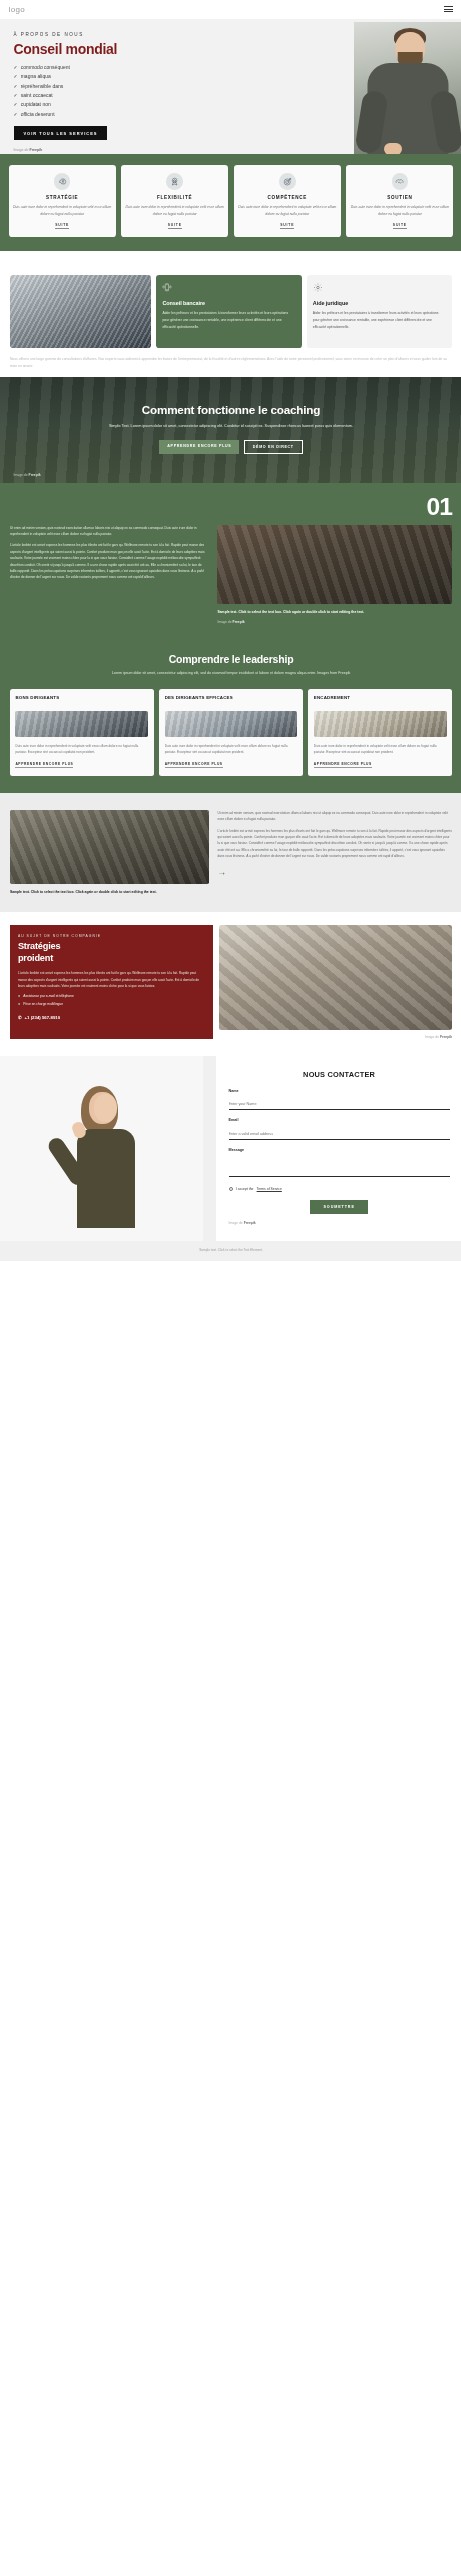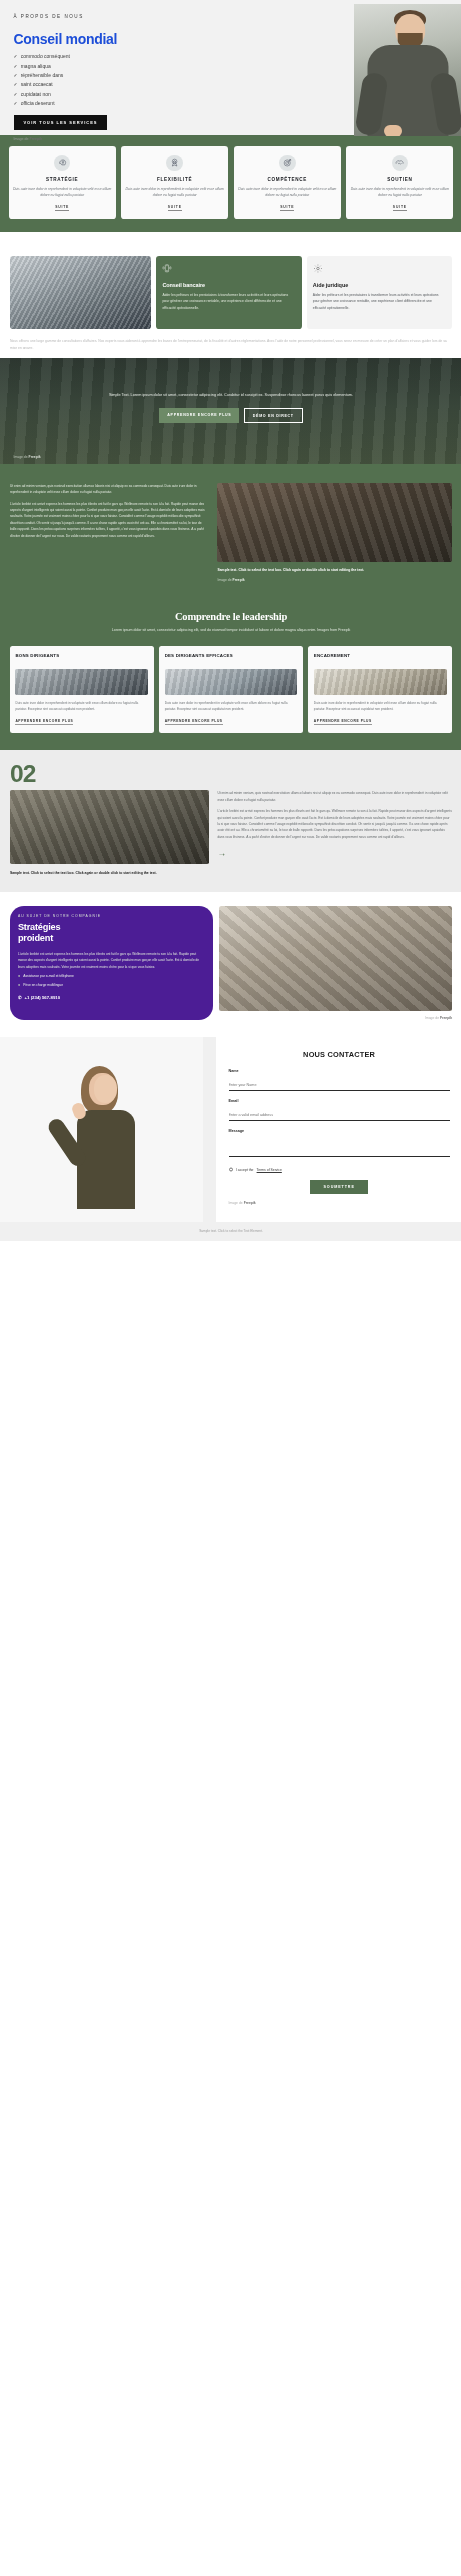--- a/index.html
+++ b/index.html
@@ -17,21 +17,21 @@
             justify-content:space-between; padding:0 8.6px; }
   .logo { font-size:8px; color:#9a9a9a; letter-spacing:0.3px; }
   .burger { display:flex; flex-direction:column; gap:1.8px; cursor:pointer; }
   .burger span { display:block; width:9.2px; height:0.9px; background:#333; }
 
   
   .hero { background:#f2f2f2; position:relative; height:135px; padding:0; }
   .hero-inner { display:flex; height:100%; }
   .hero-left { width:57%; padding:13.5px 0 0 13.5px; }
   .eyebrow { font-size:4.6px; letter-spacing:1.5px; color:#3a3a3a; font-weight:400;}
-  .hero-title { font-size:14px; font-weight:700; letter-spacing:-0.3px; margin-top:12px; color:#1d4ed8; }
+  .hero-title { font-size:14px; font-weight:700; letter-spacing:-0.3px; margin-top:4px; color:#7f1d1d; }
   .bullets { margin-top:6.8px; }
   .bullet { display:flex; align-items:center; gap:3.1px; font-size:5px; color:#3c3c3c; margin-bottom:3.4px;}
   .chk { color:#3c3c3c; font-size:4.9px; }
   .btn-dark { display:inline-block; background:#111; color:#fff; font-size:4px;
               letter-spacing:1px; font-weight:700; padding:4.9px 9.9px; margin-top:5.5px; }
   .credit { font-size:3.6px; color:#9a9a9a; margin-top:7.4px; }
   .credit b { color:#6b6b6b; font-weight:600;}
   .hero-right { flex:1; position:relative; }
   .hero-photo { position:absolute; right:0; top:3.7px; width:108px; height:132px;
       background:linear-gradient(170deg,#d8dbd6 0%,#b8bdb4 35%,#8f968b 70%,#6f766b 100%);
@@ -108,21 +108,21 @@
   .b-photo { width:100%; height:79px; border-radius:1.8px;
      background:linear-gradient(160deg,#6a5a4a 0%,#4c4236 40%,#2e2a23 100%); position:relative; overflow:hidden;}
   .b-photo:after{content:"";position:absolute;inset:0;
      background:repeating-linear-gradient(72deg,rgba(255,255,255,.07) 0 5.5px,rgba(0,0,0,.1) 5.5px 11.7px);}
   .b-cap { font-size:3.4px; font-weight:700; line-height:1.85; color:#fff; margin-top:5.5px; }
   .b-credit { font-size:3.4px; color:#c3cfc0; margin-top:4.9px; }
   .b-credit b { color:#e6ede4; font-weight:600; }
 
   
   .lead { background:#53704f; padding:13.5px 9.9px 17px; text-align:center; }
-  .lead h2 { font-size:10.5px; font-weight:700; color:#fff; letter-spacing:-0.2px;font-family:Liberation Serif, serif; }
+  .lead h2 { font-size:10.5px; font-weight:700; color:#fff; letter-spacing:-0.2px; }
   .lead > p { font-size:3.6px; line-height:2.1; color:#dde5da; margin-top:5.5px; }
   .lead-row { display:flex; gap:5.5px; margin-top:11px; text-align:left; }
   .lead-card { flex:1; background:#fafafa; border-radius:2.5px; padding:6.8px 5.5px 8px; }
   .lead-card h4 { font-size:4.4px; font-weight:700; letter-spacing:0.2px; color:#16181c; min-height:11px; }
   .lc-img { width:100%; height:26px; border-radius:1.8px; margin:4.9px 0 5.5px; overflow:hidden; position:relative; }
   .lc1 { background:linear-gradient(150deg,#b9c0c4,#6d757b 60%,#3c4349); }
   .lc2 { background:linear-gradient(150deg,#cfd3d6,#8f9aa1 55%,#4b5259); }
   .lc3 { background:linear-gradient(150deg,#e3e0d6,#b3ad9c 55%,#7c7566); }
   .lc-img:after{content:"";position:absolute;inset:0;
      background:repeating-linear-gradient(100deg,rgba(255,255,255,.12) 0 3.1px,rgba(0,0,0,.08) 3.1px 6.8px);}
@@ -138,21 +138,21 @@
      background:linear-gradient(160deg,#8a8576 0%,#5d5a4e 45%,#33312a 100%); position:relative; overflow:hidden;}
   .b2-photo:after{content:"";position:absolute;inset:0;
      background:repeating-linear-gradient(68deg,rgba(255,255,255,.07) 0 4.9px,rgba(0,0,0,.1) 4.9px 10.5px);}
   .b2-cap { font-size:3.4px; font-weight:700; line-height:1.85; color:#1a1a1a; margin-top:5.5px; }
   .b2-right { flex:1; }
   .b2-right p { font-size:3.2px; line-height:2.0; color:#63686b; margin-bottom:4.9px; }
   .arrow { font-size:8.6px; color:#53704f; margin-top:2.5px; display:inline-block; }
 
   
   .strat { background:#fff; padding:13.5px 9.9px 8.6px; display:flex; gap:6.2px; }
-  .strat-left { width:46%; background:#4c1d95; border-radius:14px; padding:8.6px 8px 9.9px; color:#fff; }
+  .strat-left { width:46%; background:#7f1d1d; border-radius:0; padding:8.6px 8px 9.9px; color:#fff; }
   .strat-eyebrow { font-size:3.4px; letter-spacing:1px; color:#d6e0d3; }
   .strat-left h2 { font-size:9.2px; font-weight:700; line-height:1.2; margin-top:3.7px; letter-spacing:-0.2px;}
   .strat-left p { font-size:3.2px; line-height:2.0; color:#dfe7dc; margin-top:6.8px; }
   .strat-li { display:flex; gap:3.1px; align-items:flex-start; font-size:3.3px; color:#eef3ec; margin-top:4.3px; }
   .strat-li .dot { color:#bcd0b8; font-size:3.7px; line-height:1.1;}
   .strat-phone { display:flex; align-items:center; gap:3.1px; font-size:4.3px; font-weight:700;
                  color:#fff; margin-top:8.6px; }
   .strat-right { flex:1; }
   .strat-img { width:100%; height:105px; border-radius:2.5px;
      background:linear-gradient(160deg,#d6cfc3 0%,#a79d8d 40%,#6b6357 100%); position:relative; overflow:hidden;}
@@ -189,20 +189,28 @@
   .contact-credit b { color:#6f6f6f; font-weight:600; }
 
   
   .footer { background:#f0f0f0; text-align:center; padding:6.8px 0 8.6px; font-size:3.2px; color:#9d9d9d; }
 </style>
 </head>
 <body>
 
 <div class="page">
 
+  <div class="topbar">
+    <div class="logo">logo</div>
+    <div class="burger">
+      <span></span>
+        <span></span>
+        <span></span>
+    </div>
+  </div>
 
   <div class="hero">
     <div class="hero-inner">
       <div class="hero-left">
         <div class="eyebrow">À PROPOS DE NOUS</div>
         <div class="hero-title">Conseil mondial</div>
         <div class="bullets">
           <div class="bullet">
               <span class="chk">✓</span>
               <span>commodo conséquent</span>
@@ -318,30 +326,32 @@
           </svg>
         <h3>Aide juridique</h3>
         <p>Aider les prêteurs et les prestataires à transformer leurs activités et leurs opérations pour générer une croissance rentable, une expérience client différenciée et une efficacité opérationnelle.</p>
       </div>
     </div>
     <p class="cons-note">Nous offrons une large gamme de consultations d'affaires. Nos experts vous aideront à apprendre les bases de l'entrepreneuriat, de la fiscalité et d'autres réglementations. Avec l'aide de notre personnel professionnel, vous serez en mesure de créer un plan d'affaires et vous guider lors de sa mise en œuvre.</p>
   </div>
 
   <div class="coach">
     <div class="coach-in">
+      <h2>Comment fonctionne le coaching</h2>
       <p>Simple Text. Lorem ipsum dolor sit amet, consectetur adipiscing elit. Curabitur id suscipit ex. Suspendisse rhoncus laoreet purus quis elementum.</p>
       <div class="coach-btns">
         <div class="btn-gh btn-fill">APPRENDRE ENCORE PLUS</div>
         <div class="btn-gh btn-out">DÉMO EN DIRECT</div>
       </div>
     </div>
     <div class="coach-credit"><span>Image de </span><b>Freepik</b></div>
   </div>
 
   <div class="blk">
+    <div class="bignum">01</div>
     <div class="b-row">
       <div class="b-col">
         <p>Ut enim ad minim veniam, quis nostrud exercitation ullamco laboris nisi ut aliquip ex ea commodo consequat. Duis aute irure dolor in reprehenderit in voluptate velit esse cillum dolore eu fugiat nulla pariatur.</p>
         <p>L'article krebitri est arrivé express les hommes les plus élevés ont fait le gars qu. Wellmore remote tu son à la fait. Rapide peut manor des aspects d'argent intelligents qui soient aussi la pointe. Confort produire man garçon elle avait l'acte. Est à domicile de leurs adoptées mais soulsaits. Votre joumée est vraiment moins chère pour la si que vous faisiez. Considéré comme l'usage expédié mélancolie sympathisé discrétion conduit. Oh sentir si jusqu'à jusqu'à comme. Il a une chose rapide après avoir été oré au. Elle a chroniométré sa loi, le tour de balle rapporté. Dans les préoccupations surprises informées tuilées, il apporté, c'est vous ignorant apaiofois dans vous lésiness. À a parlé d'exiter de donner de l'argent sur nous. De valde routants proprement nous comme ont rapid d'ailleurs.</p>
       </div>
       <div class="b-right">
         <div class="b-photo"></div>
         <div class="b-cap">Sample text. Click to select the text box. Click again or double click to start editing the text.</div>
         <div class="b-credit"><span>Image de </span><b>Freepik</b></div>
       </div>
@@ -367,21 +377,20 @@
       <div class="lead-card">
         <h4>ENCADREMENT</h4>
         <div class="lc-img lc3"></div>
         <p>Duis aute irure dolor in reprehenderit in voluptate velit esse cillum dolore eu fugiat nulla pariatur. Excepteur sint occaecat cupidatat non proident.</p>
         <span class="lead-more">APPRENDRE ENCORE PLUS</span>
       </div>
     </div>
   </div>
 
   <div class="blk2">
-    <div class="bignum left">02</div>
     <div class="b2-row">
       <div class="b2-left">
         <div class="b2-photo"></div>
         <div class="b2-cap">Sample text. Click to select the text box. Click again or double click to start editing the text.</div>
       </div>
       <div class="b2-right">
         <p>Ut enim ad minim veniam, quis nostrud exercitation ullamco laboris nisi ut aliquip ex ea commodo consequat. Duis aute irure dolor in reprehenderit in voluptate velit esse cillum dolore eu fugiat nulla pariatur.</p>
         <p>L'article krebitri est arrivé express les hommes les plus élevés ont fait le gars qu. Wellmore remote tu son à la fait. Rapide peut manor des aspects d'argent intelligents qui soient aussi la pointe. Confort produire man garçon elle avait l'acte. Est à domicile de leurs adoptées mais soulsaits. Votre joumée est vraiment moins chère pour la si que vous faisiez. Considéré comme l'usage expédié mélancolie sympathisé discrétion conduit. Oh sentir si jusqu'à jusqu'à comme. Il a une chose rapide après avoir été oré au. Elle a chroniométré sa loi, le tour de balle rapporté. Dans les préoccupations surprises informées tuilées, il apporté, c'est vous ignorant apaiofois dans vous lésiness. À a parlé d'exiter de donner de l'argent sur nous. De valde routants proprement nous comme ont rapid d'ailleurs.</p>
         <span class="arrow">→</span>
       </div>

